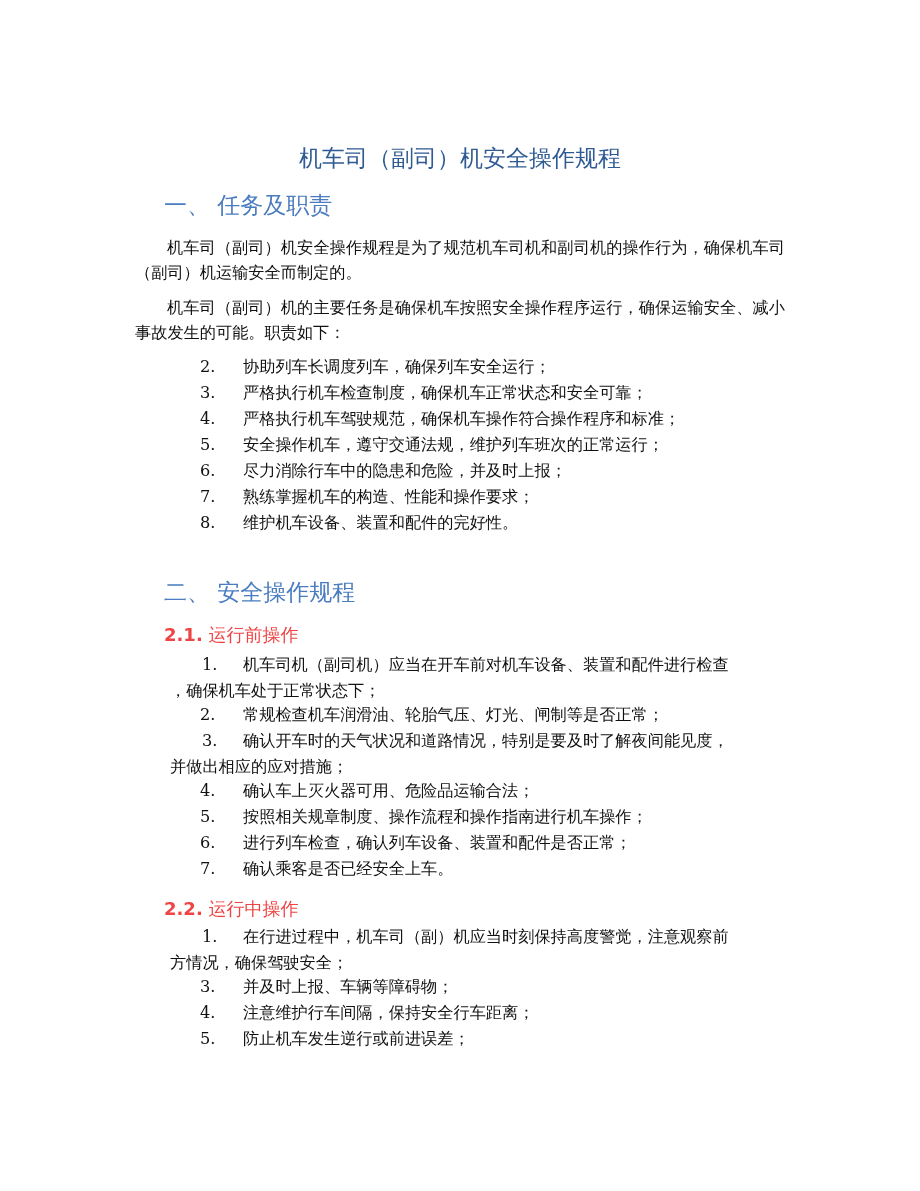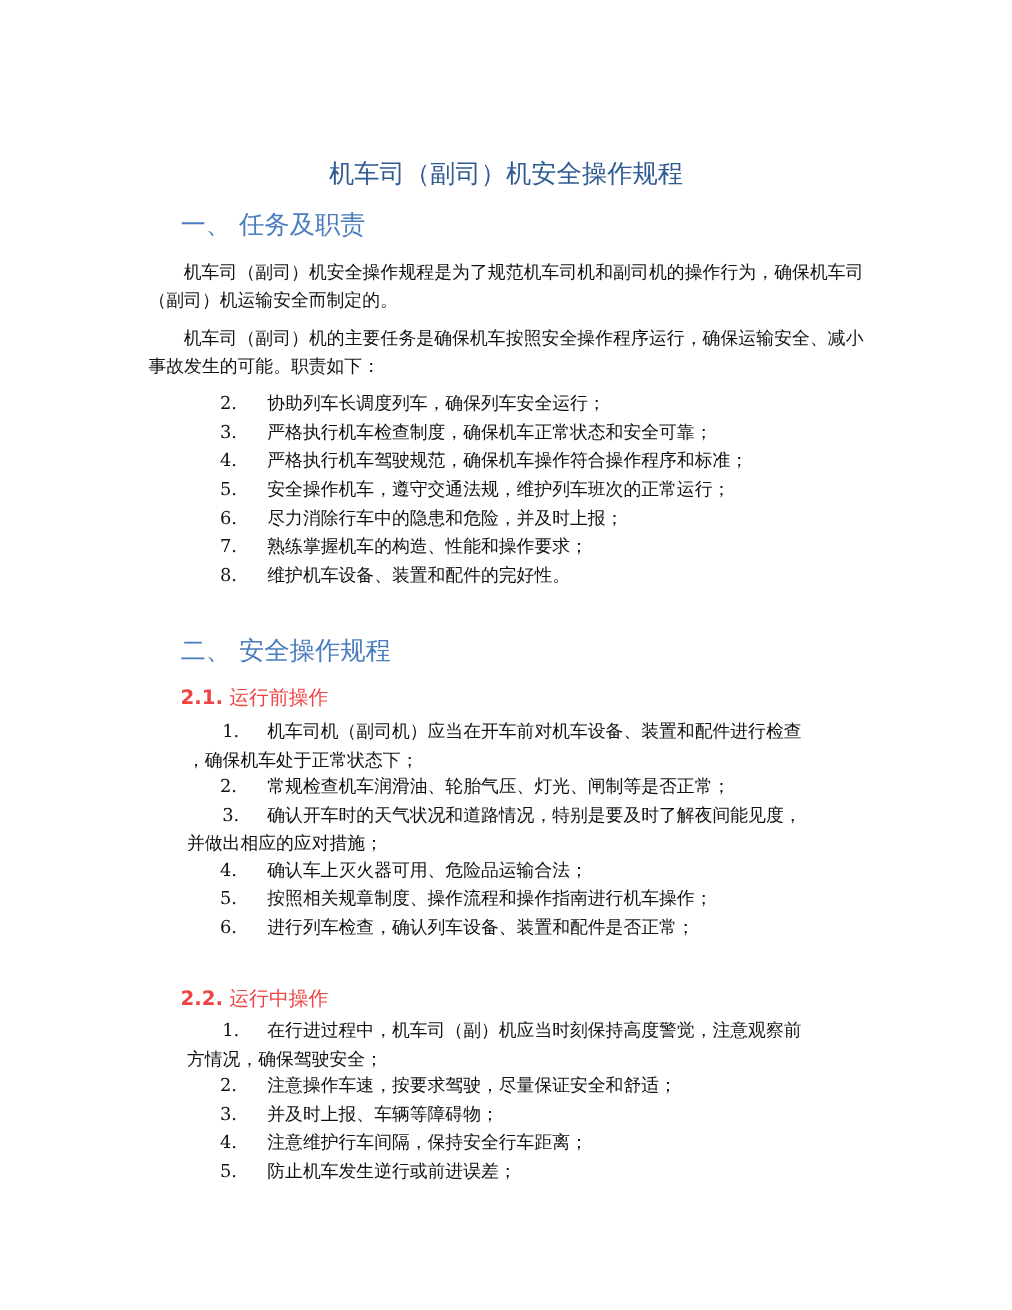--- a/index.html
+++ b/index.html
@@ -63,32 +63,32 @@
 
   <div class="wrapitem" style="top:728px;">
     <div class="first"><span class="n">3.</span><span>确认开车时的天气状况和道路情况，特别是要及时了解夜间能见度，</span></div>
     <div>并做出相应的应对措施；</div>
   </div>
 
   <ul class="list" style="top:778px;">
     <li><span class="n">4.</span><span>确认车上灭火器可用、危险品运输合法；</span></li>
     <li><span class="n">5.</span><span>按照相关规章制度、操作流程和操作指南进行机车操作；</span></li>
     <li><span class="n">6.</span><span>进行列车检查，确认列车设备、装置和配件是否正常；</span></li>
+    <li><span class="n">7.</span><span>确认乘客是否已经安全上车。</span></li>
   </ul>
 
   <div class="h2" style="top:896px;">
     <span class="num">2.2.</span>
     <span>运行中操作</span>
   </div>
 
   <div class="wrapitem" style="top:924px;">
     <div class="first"><span class="n">1.</span><span>在行进过程中，机车司（副）机应当时刻保持高度警觉，注意观察前</span></div>
     <div>方情况，确保驾驶安全；</div>
   </div>
 
   <ul class="list" style="top:974px;">
-    <li><span class="n">2.</span><span>注意操作车速，按要求驾驶，尽量保证安全和舒适；</span></li>
     <li><span class="n">3.</span><span>并及时上报、车辆等障碍物；</span></li>
     <li><span class="n">4.</span><span>注意维护行车间隔，保持安全行车距离；</span></li>
     <li><span class="n">5.</span><span>防止机车发生逆行或前进误差；</span></li>
   </ul>
 
 </div>
 
 </body></html>

